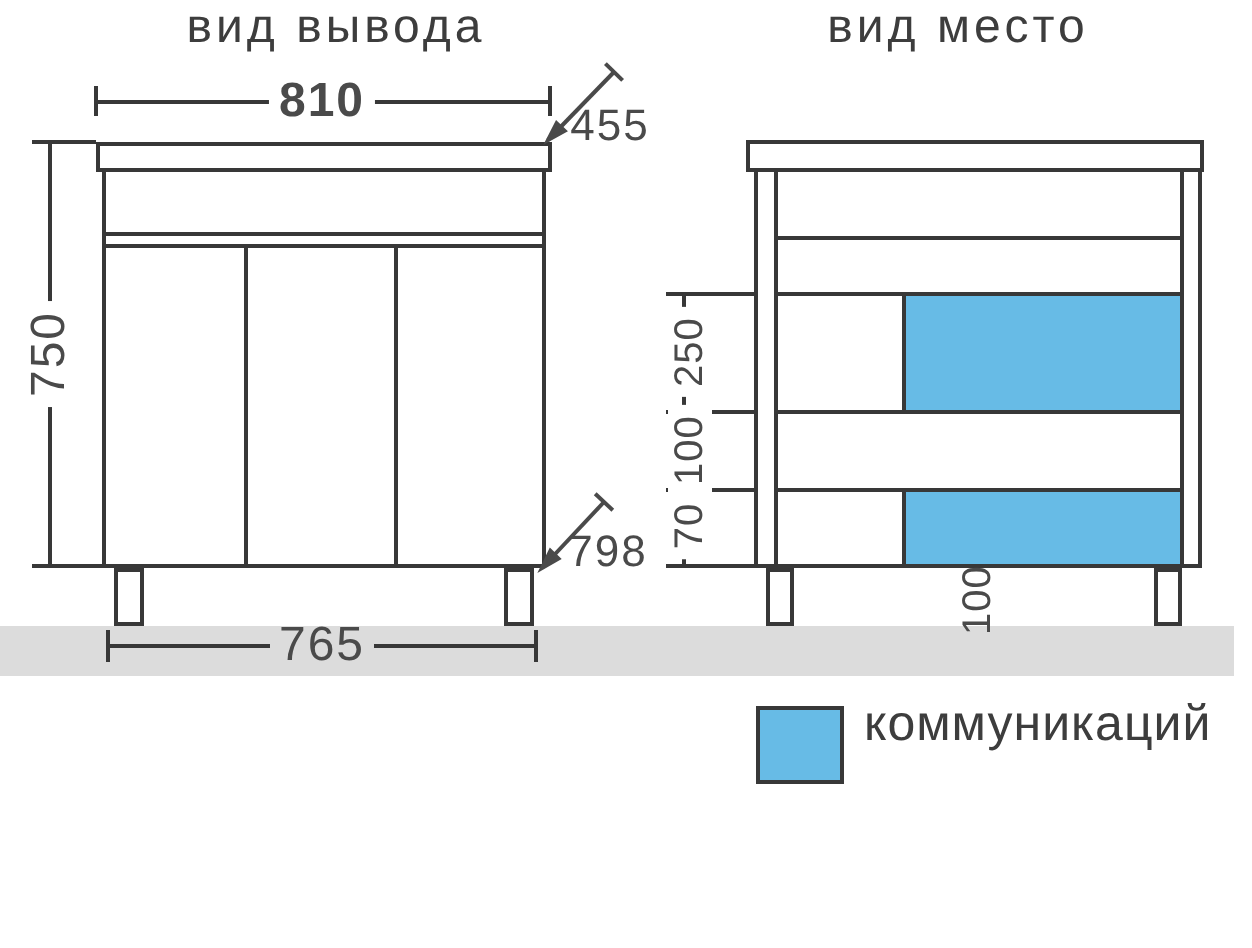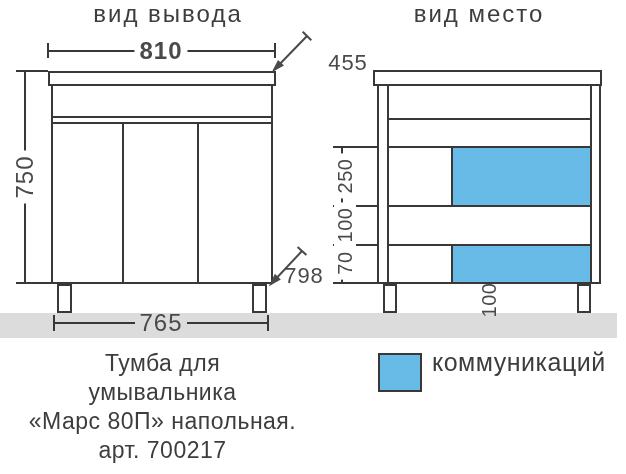--- a/index.html
+++ b/index.html
@@ -63,21 +63,21 @@
     <div class="ln" style="left:16px;top:70px;width:32px;height:2px;"></div>
     <div class="ln" style="left:16px;top:282px;width:36px;height:2px;"></div>
     <div class="dim rot bgw" style="left:25px;top:177px;">750</div>
 
     <div class="ln" style="left:53px;top:322px;width:82px;height:2px;"></div>
     <div class="ln" style="left:187px;top:322px;width:82px;height:2px;"></div>
     <div class="ln" style="left:53px;top:315px;width:2px;height:16px;"></div>
     <div class="ln" style="left:267px;top:315px;width:2px;height:16px;"></div>
     <div class="dim" style="left:161px;top:323px;">765</div>
 
-    <div class="dim diag" style="left:305px;top:63px;margin-left:43px;">455</div>
+    <div class="dim diag" style="left:305px;top:63px;">455</div>
     <div class="dim diag" style="left:304px;top:276px;">798</div>
   </div>
 
   <div>
     <div class="view-title" style="left:369px;width:220px;">вид место</div>
 
     <div class="box" style="left:373px;top:70px;width:229px;height:16px;"></div>
     <div class="box" style="left:377px;top:84px;width:224px;height:200px;"></div>
     <div class="ln" style="left:387px;top:86px;width:2px;height:196px;"></div>
     <div class="ln" style="left:590px;top:86px;width:2px;height:196px;"></div>
@@ -115,20 +115,14 @@
     </g>
   </svg>
 
   <div>
     <div class="box cyan" style="left:378px;top:353px;width:44px;height:39px;"></div>
     <div class="legend-text">
       <div>коммуникаций</div>
     </div>
   </div>
 
-  <div class="caption">
-    <div>Тумба для</div>
-    <div>умывальника</div>
-    <div>«Марс 80П» напольная.</div>
-    <div>арт. 700217</div>
-  </div>
 
 </div>
 
 </body></html>

